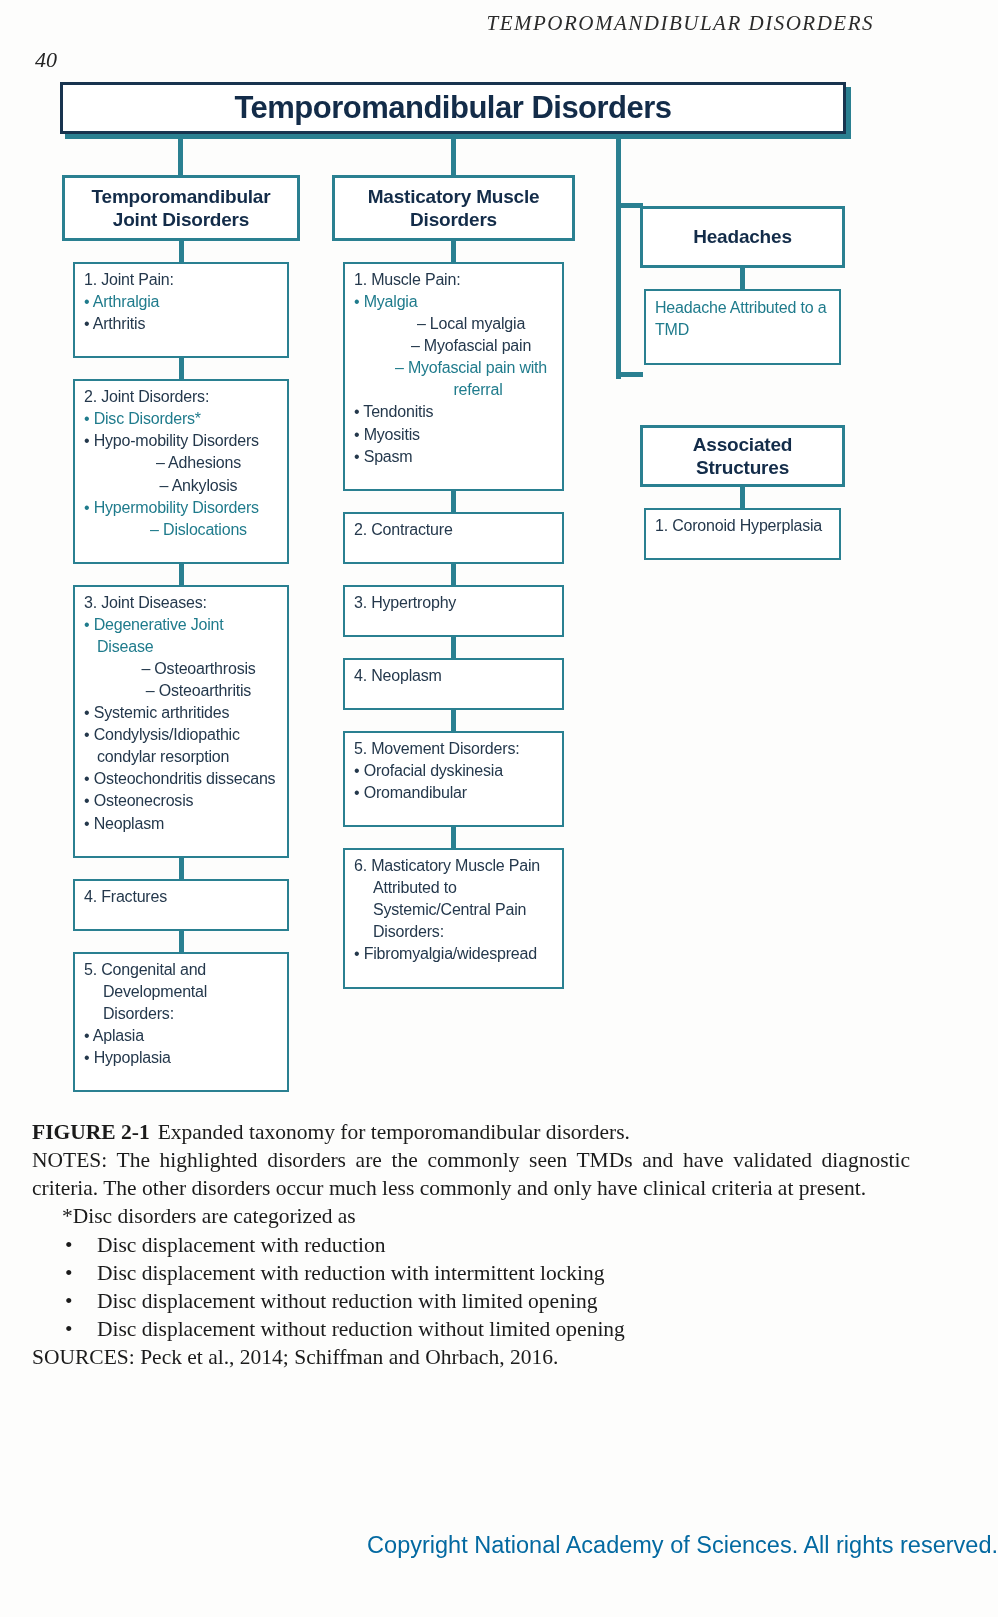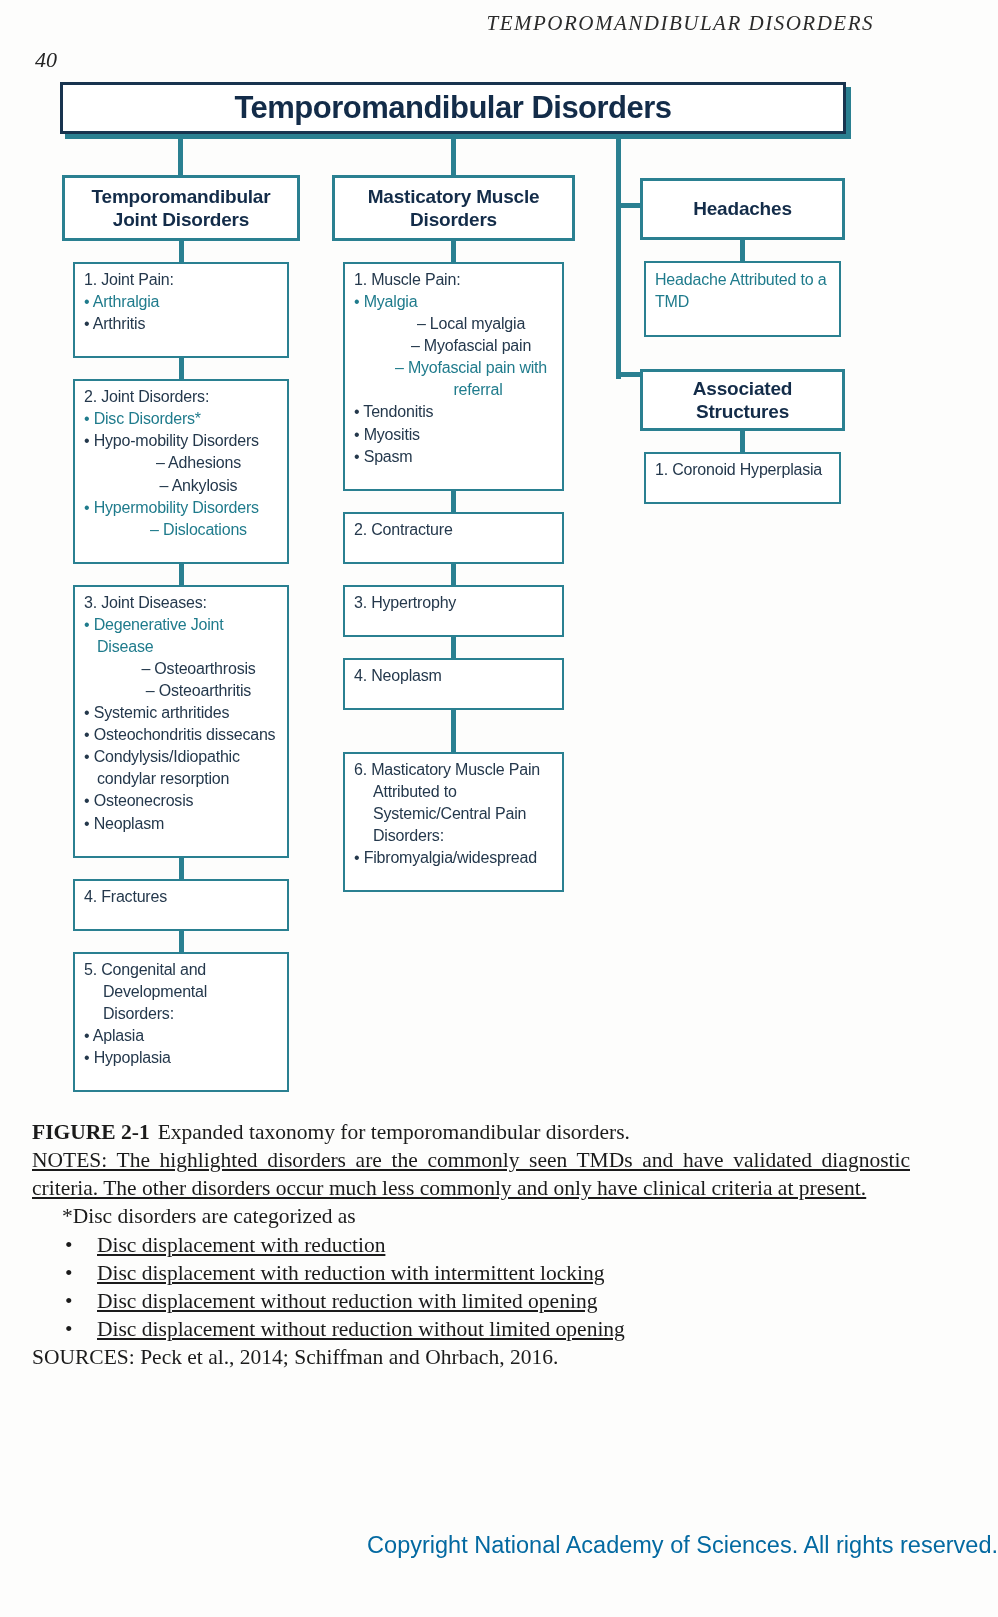--- a/index.html
+++ b/index.html
@@ -51,21 +51,21 @@
 
   .group{width:100%;display:flex;flex-direction:column;align-items:center;}
   .group + .group{margin-top:32px;}
 
   .col-header{
     width:100%;min-height:66px;border:3px solid var(--teal);background:#fff;
     display:flex;align-items:center;justify-content:center;text-align:center;
     font-weight:bold;font-size:19px;line-height:1.22;color:var(--heading);
     padding:4px 8px;letter-spacing:-0.2px;
   }
-  #col-right .col-header{min-height:62px;}
+  #col-right .col-header{min-height:62px;margin-top:28px;}
 
   .vconn{width:5px;height:21px;background:var(--teal);}
 
   .dbox{
     width:calc(100% - 22px);border:2px solid var(--teal);background:#fff;
     padding:5px 7px 21px 9px;
     font-size:16px;line-height:1.38;color:var(--ink);letter-spacing:-0.2px;
   }
   #col-right .dbox{width:calc(100% - 8px);}
   .box-title{padding-left:19px;text-indent:-19px;}
@@ -74,25 +74,25 @@
   .item.dash{margin-left:33px;padding-left:14px;text-indent:-14px;text-align:center;}
   .hl{color:var(--teal-text);}
 
   
   .caption{
     position:absolute;left:32px;top:1118px;width:878px;
     font-family:"Liberation Serif", serif;font-size:21.5px;line-height:1.31;color:#1b1b1b;
   }
   .caption p{margin:0;}
   .figlabel{font-weight:bold;margin-right:8px;}
-  .cap-notes{text-align:justify;text-decoration:underline;}
+  .cap-notes{text-align:justify;}
   .cap-asterisk{text-indent:30px;}
   .cap-bullet{display:flex;}
   .cap-bullet .bmark{width:65px;padding-left:33px;flex:0 0 65px;}
-  .cap-bullet .btext{flex:1;text-decoration:underline;}
+  .cap-bullet .btext{flex:1;}
 
   
   .copyright{
     position:absolute;left:0;top:1532px;width:100%;text-align:right;
     font-family:"Liberation Sans", sans-serif;font-size:23.5px;color:#0369a1;
   }
 </style>
 </head>
 <body>
 
@@ -131,22 +131,22 @@
             <div class="item bullet hl"><span class="marker">• </span>Hypermobility Disorders</div>
             <div class="item dash hl"><span class="marker">– </span>Dislocations</div>
           </div>
           <div class="vconn"></div>
           <div class="dbox">
             <div class="box-title">3. Joint Diseases:</div>
             <div class="item bullet hl"><span class="marker">• </span>Degenerative Joint Disease</div>
             <div class="item dash"><span class="marker">– </span>Osteoarthrosis</div>
             <div class="item dash"><span class="marker">– </span>Osteoarthritis</div>
             <div class="item bullet"><span class="marker">• </span>Systemic arthritides</div>
+            <div class="item bullet"><span class="marker">• </span>Condylysis/Idiopathic condylar resorption</div>
             <div class="item bullet"><span class="marker">• </span>Osteochondritis dissecans</div>
-            <div class="item bullet"><span class="marker">• </span>Condylysis/Idiopathic condylar resorption</div>
             <div class="item bullet"><span class="marker">• </span>Osteonecrosis</div>
             <div class="item bullet"><span class="marker">• </span>Neoplasm</div>
           </div>
           <div class="vconn"></div>
           <div class="dbox">
             <div class="box-title">4. Fractures</div>
           </div>
           <div class="vconn"></div>
           <div class="dbox">
             <div class="box-title">5. Congenital and Developmental Disorders:</div>
@@ -175,20 +175,25 @@
           </div>
           <div class="vconn"></div>
           <div class="dbox">
             <div class="box-title">3. Hypertrophy</div>
           </div>
           <div class="vconn"></div>
           <div class="dbox">
             <div class="box-title">4. Neoplasm</div>
           </div>
           <div class="vconn"></div>
+          <div class="dbox">
+            <div class="box-title">5. Movement Disorders:</div>
+            <div class="item bullet"><span class="marker">• </span>Orofacial dyskinesia</div>
+            <div class="item bullet"><span class="marker">• </span>Oromandibular</div>
+          </div>
           <div class="vconn"></div>
           <div class="dbox">
             <div class="box-title">6. Masticatory Muscle Pain Attributed to Systemic/Central Pain Disorders:</div>
             <div class="item bullet"><span class="marker">• </span>Fibromyalgia/widespread</div>
           </div>
         </div>
       </div>
     <div class="col" id="col-right">
         <div class="group">
           <div class="col-header">Headaches</div>

